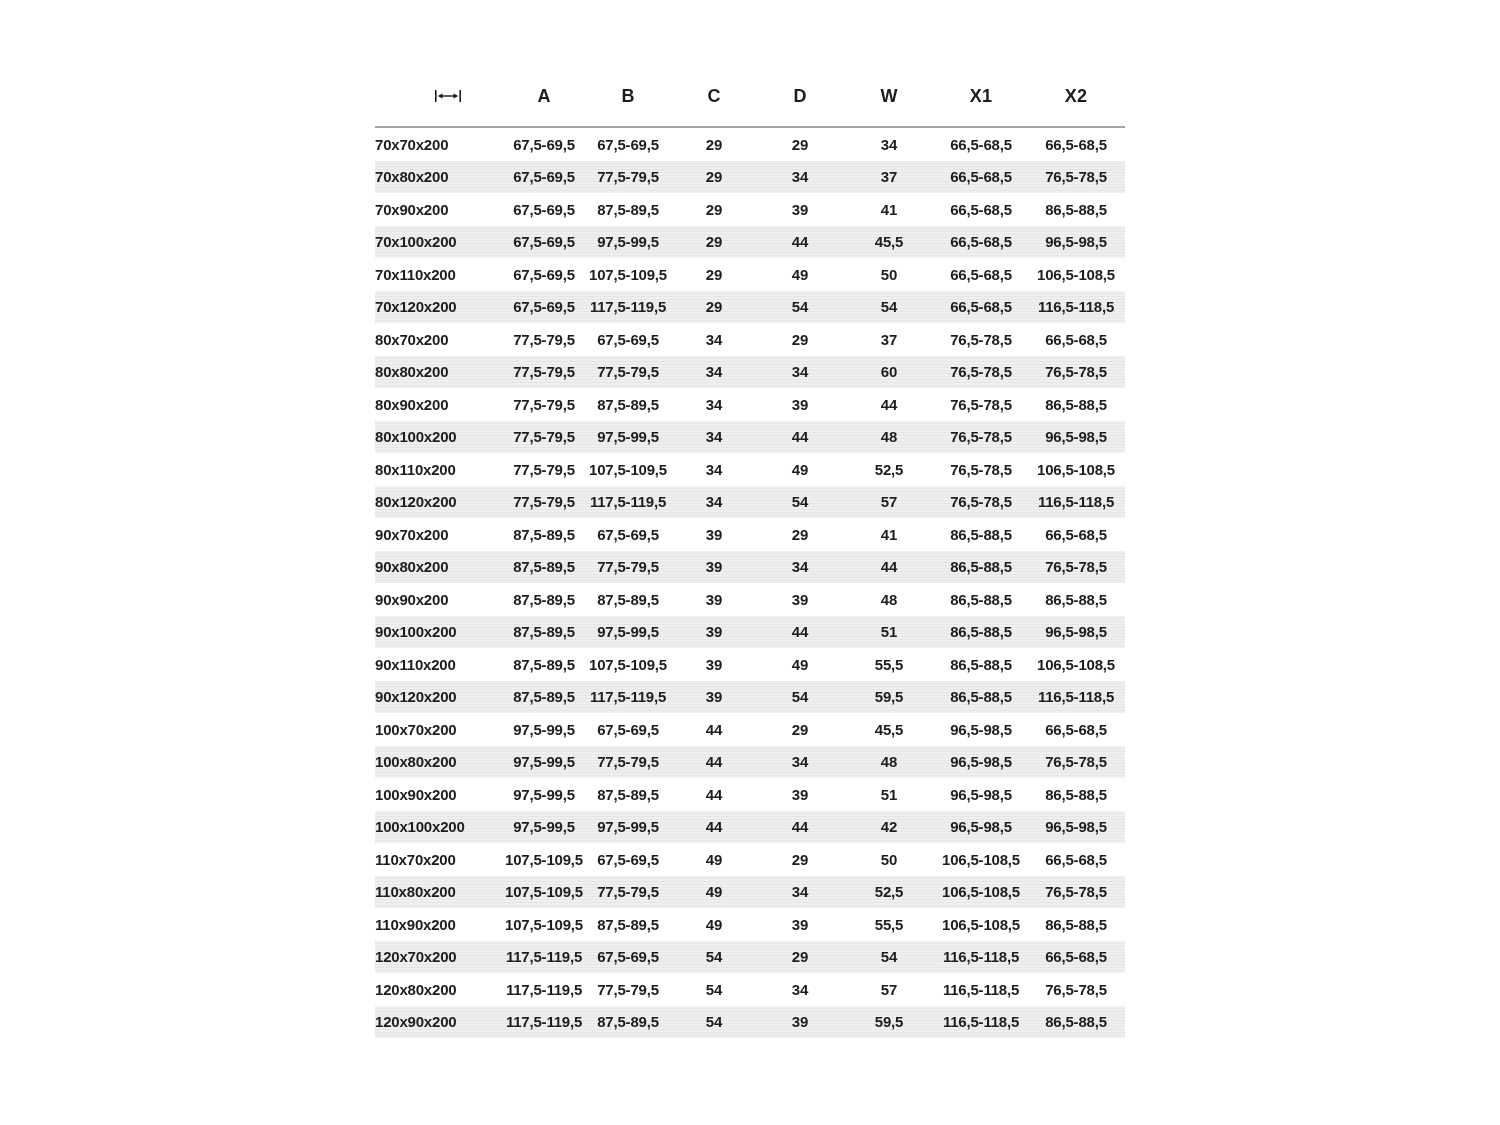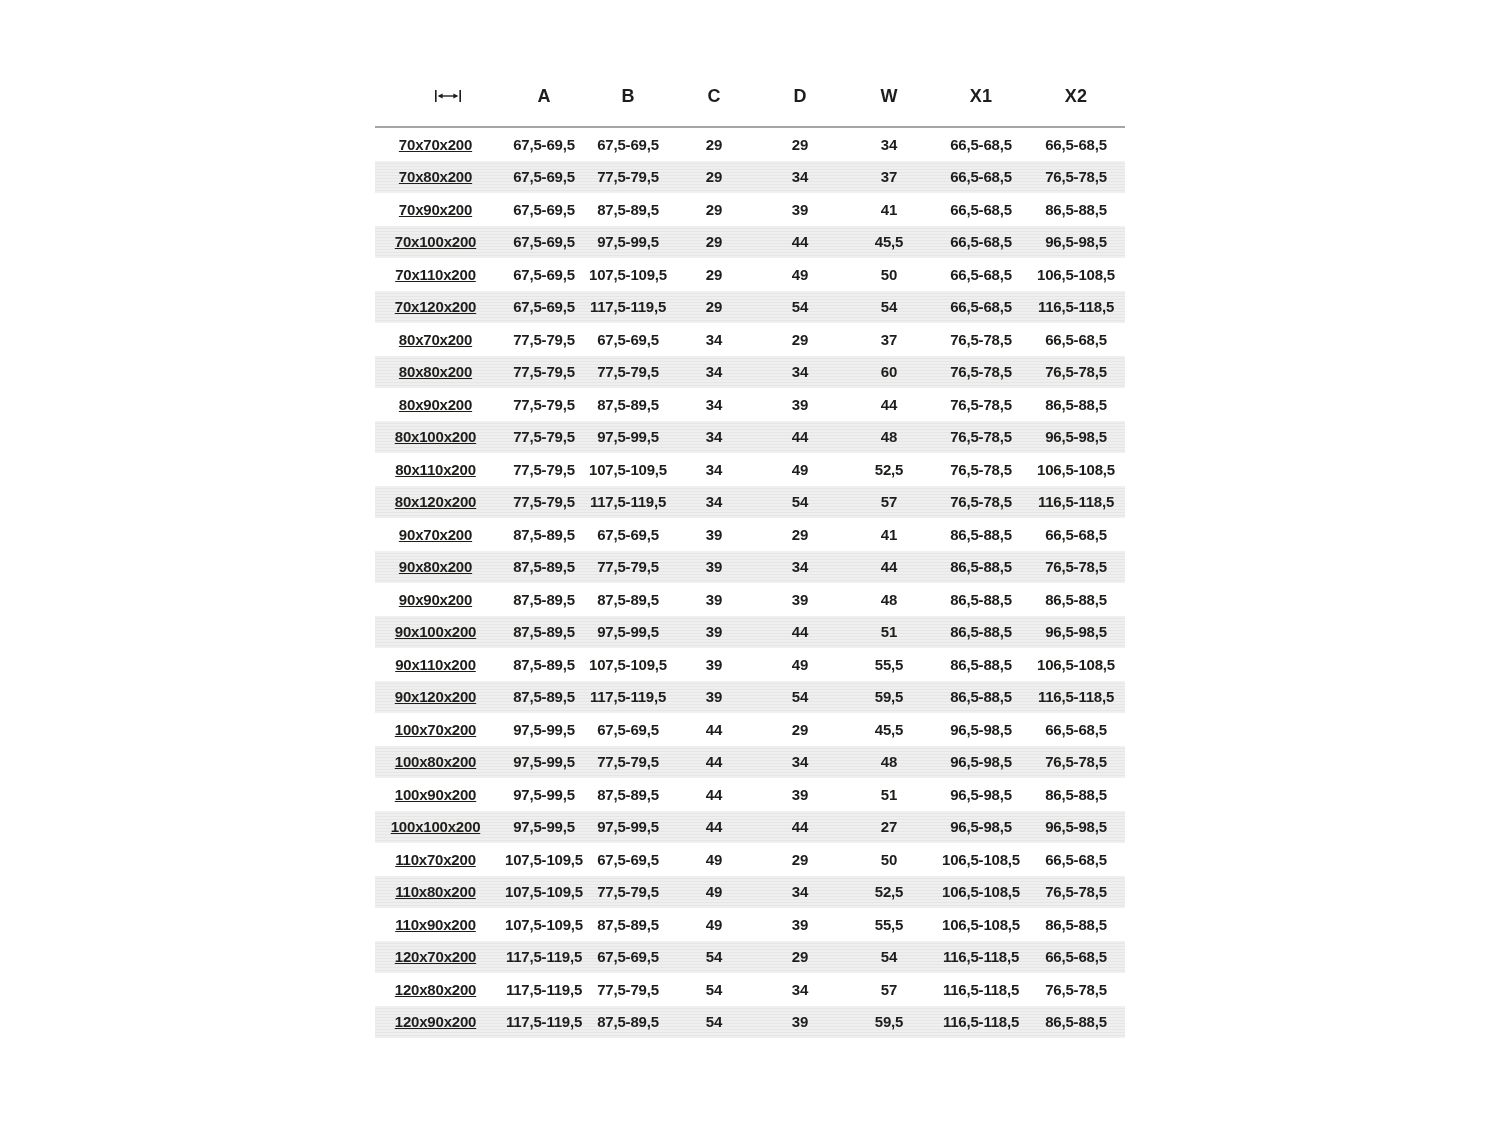--- a/index.html
+++ b/index.html
@@ -62,23 +62,22 @@
       to bottom,
       #efefef 0px, #efefef 2px,
       #e6e6e6 2px, #e6e6e6 3px
     );
   }
   .cell {
     text-align: center;
     white-space: nowrap;
   }
   .cell.size {
-    text-align: center;
+    text-align: left;
     padding-right: 7px;
-    text-decoration: underline;
   }
   .dim-icon svg {
     display: block;
   }
 </style>
 </head>
 <body>
 
 <div class="page">
   <div class="spec-table">
@@ -318,21 +317,21 @@
     <div class="cell">51</div>
     <div class="cell">96,5-98,5</div>
     <div class="cell">86,5-88,5</div>
   </div>
         <div class="grid-row row striped">
     <div class="cell size">100x100x200</div>
     <div class="cell">97,5-99,5</div>
     <div class="cell">97,5-99,5</div>
     <div class="cell">44</div>
     <div class="cell">44</div>
-    <div class="cell">27</div>
+    <div class="cell">42</div>
     <div class="cell">96,5-98,5</div>
     <div class="cell">96,5-98,5</div>
   </div>
         <div class="grid-row row">
     <div class="cell size">110x70x200</div>
     <div class="cell">107,5-109,5</div>
     <div class="cell">67,5-69,5</div>
     <div class="cell">49</div>
     <div class="cell">29</div>
     <div class="cell">50</div>

